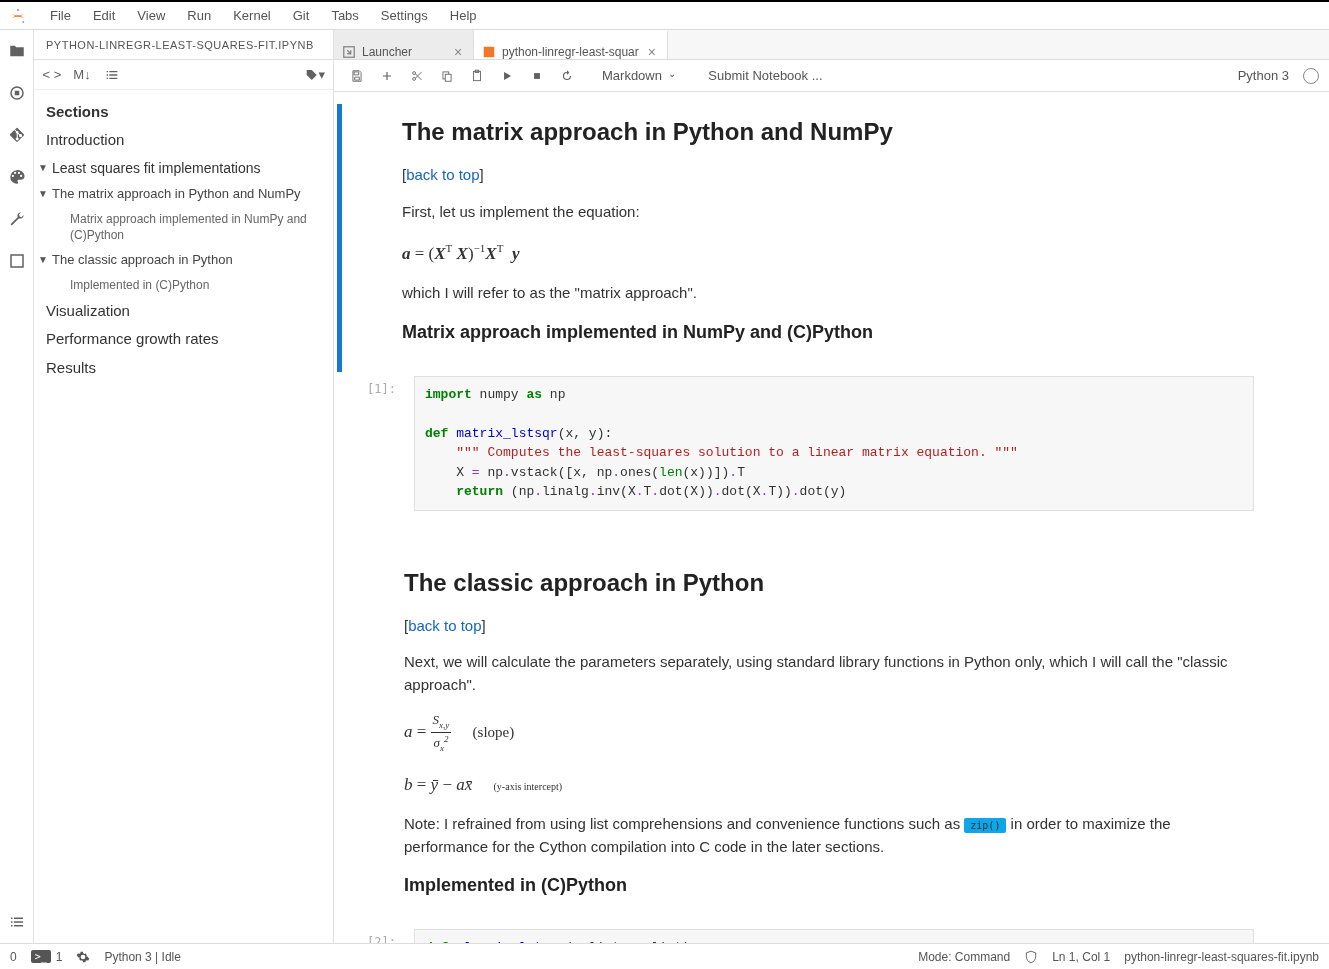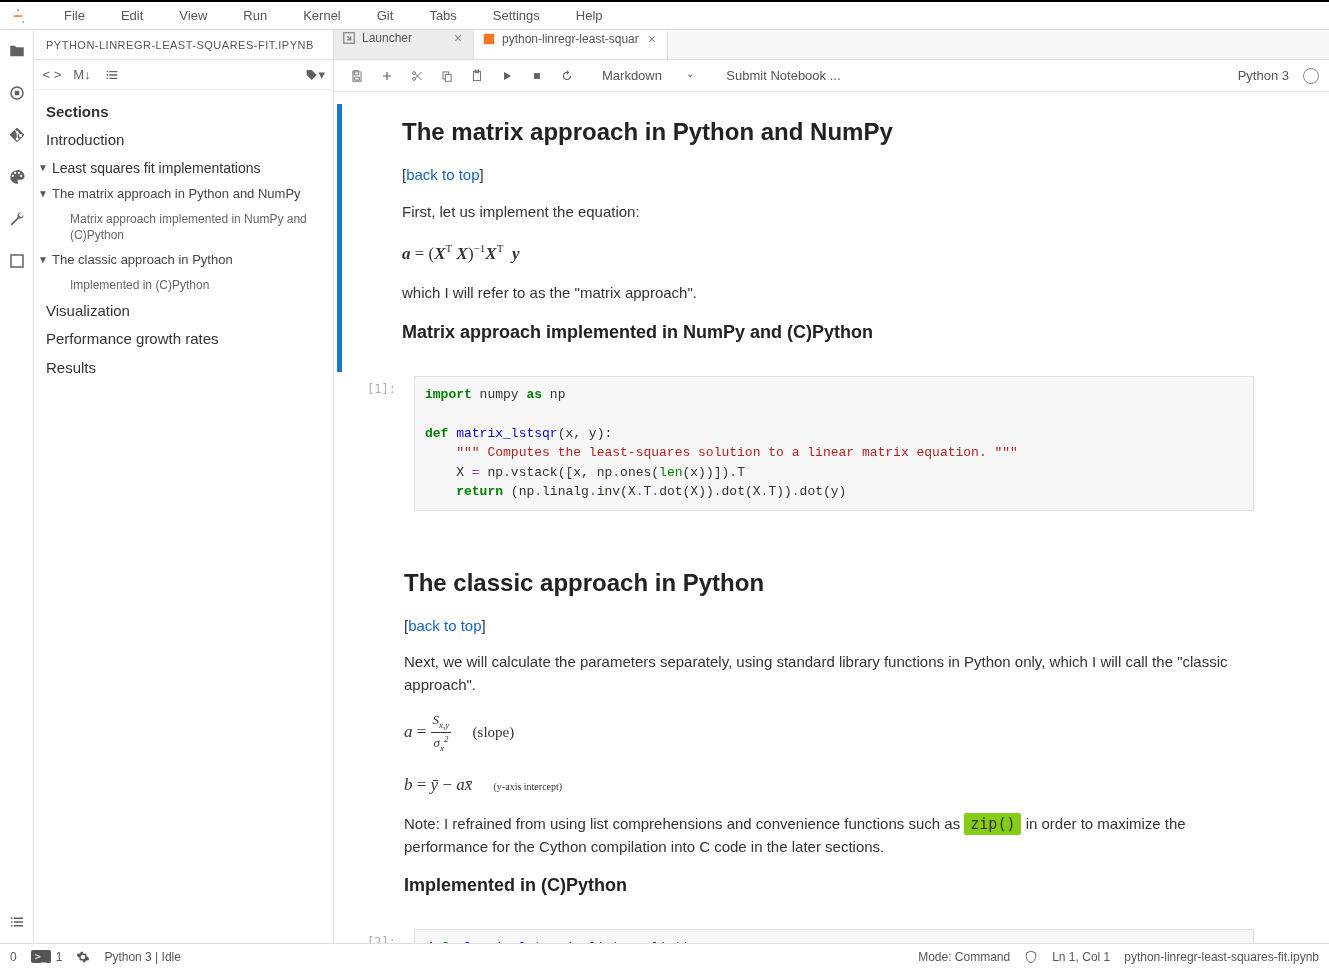--- a/index.html
+++ b/index.html
@@ -1,19 +1,19 @@
 <!DOCTYPE html>
 <html><head>
 <meta charset="utf-8">
 <style>
 * { box-sizing: border-box; margin: 0; padding: 0; }
 body { font-family: -apple-system, BlinkMacSystemFont, "Segoe UI", Helvetica, Arial, sans-serif; font-size: 13px; color: #333; background: #fff; overflow: hidden; }
 .app { display: flex; flex-direction: column; height: 100vh; width: 100vw; }
 .topbar { height: 2px; background: #000; }
-.menubar { display: flex; align-items: center; height: 28px; border-bottom: 1px solid #ddd; padding: 0 8px; gap: 16px; }
+.menubar { display: flex; align-items: center; height: 28px; border-bottom: 1px solid #ddd; padding: 0 8px; gap: 2px; }
 .logo { width: 20px; height: 20px; margin-right: 10px; display: flex; align-items: center; justify-content: center; }
 .logo svg { width: 18px; height: 18px; }
 .menu-item { padding: 4px 10px; cursor: pointer; font-size: 13px; color: #555; }
 .main { flex: 1; display: flex; overflow: hidden; }
 .activity-bar { width: 34px; background: #fff; border-right: 1px solid #e0e0e0; display: flex; flex-direction: column; align-items: center; padding-top: 12px; gap: 24px; }
 .activity-icon { width: 18px; height: 18px; color: #616161; cursor: pointer; display: flex; align-items: center; justify-content: center; }
 .activity-icon svg { width: 18px; height: 18px; fill: currentColor; }
 .activity-bar-bottom { margin-top: auto; margin-bottom: 12px; }
 .sidebar { width: 300px; border-right: 1px solid #e0e0e0; display: flex; flex-direction: column; overflow: hidden; }
 .sidebar-header { height: 30px; border-bottom: 1px solid #e0e0e0; display: flex; align-items: center; padding: 0 12px; }
@@ -29,47 +29,47 @@
 .toc-h2 { font-size: 15px; color: #333; padding-left: 12px; }
 .toc-h2b { font-size: 14px; color: #333; }
 .toc-h3 { font-size: 13px; color: #444; }
 .toc-h4 { font-size: 12px; color: #666; }
 .indent-0 .toc-caret { margin-left: 0; }
 .indent-1 { padding-left: 0; }
 .indent-1 .toc-caret { margin-left: 0; }
 .indent-2 .toc-caret { margin-left: 0; }
 .content { flex: 1; display: flex; flex-direction: column; overflow: hidden; }
 .tabs { height: 30px; display: flex; border-bottom: 1px solid #ddd; background: #f7f7f7; }
-.tab { display: flex; align-items: flex-start; padding: 0 8px; border-right: 1px solid #ddd; background: #ececec; gap: 6px; font-size: 12px; color: #555; cursor: pointer; min-width: 140px; max-width: 205px; position: relative; border-top: 1px solid transparent;}
+.tab { display: flex; align-items: flex-end; padding: 0 8px; border-right: 1px solid #ddd; background: #ececec; gap: 6px; font-size: 12px; color: #555; cursor: pointer; min-width: 140px; max-width: 205px; position: relative; border-top: 1px solid transparent;}
 .tab.active { background: #fff; border-top: 2px solid #fff; }
 .tab-icon { width: 14px; height: 14px; display: flex; align-items: center; justify-content: center; }
 .tab-label { flex: 1; white-space: nowrap; overflow: hidden; text-overflow: ellipsis; }
 .tab-close { width: 14px; height: 14px; color: #888; font-size: 14px; display: flex; align-items: center; justify-content: center; }
 .nb-toolbar { height: 32px; border-bottom: 1px solid #e0e0e0; display: flex; align-items: center; padding: 0 10px; gap: 4px; }
 .nb-tb-btn { width: 26px; height: 26px; display: flex; align-items: center; justify-content: center; color: #616161; cursor: pointer; }
 .nb-tb-btn svg { width: 14px; height: 14px; fill: currentColor; }
-.cell-type-select { display: flex; align-items: flex-start; gap: 24px; font-size: 13px; color: #555; padding: 0 8px; cursor: pointer; margin-left: 10px; }
+.cell-type-select { display: flex; align-items: flex-start; gap: 6px; font-size: 13px; color: #555; padding: 0 8px; cursor: pointer; margin-left: 10px; }
 .submit-link { color: #555; font-size: 13px; margin-left: 20px; cursor: pointer; }
 .nb-toolbar .spacer { flex: 1; }
 .kernel-name { font-size: 13px; color: #555; margin-right: 10px; }
 .kernel-indicator { width: 16px; height: 16px; border: 1.5px solid #888; border-radius: 50%; }
 .notebook { flex: 1; overflow-y: auto; padding: 10px 0 40px 0; }
 .cell { display: flex; padding: 2px 16px 2px 0; }
 .cell-gutter { width: 10px; flex-shrink: 0; }
 .cell.md-selected .cell-gutter { background: #1976d2; width: 5px; margin-left: 3px; }
 .cell-prompt { width: 60px; flex-shrink: 0; text-align: right; font-family: "SFMono-Regular", Consolas, monospace; font-size: 12px; color: #aaa; padding: 6px 8px 0 0; }
 .cell-body { flex: 1; padding-left: 10px; max-width: 850px; }
 .md-body { padding: 4px 0 16px 0; font-size: 15px; line-height: 1.5; color: #333; }
 .md-body h2 { font-size: 24px; font-weight: 600; margin: 6px 0 14px 0; color: #222; }
 .md-body h3 { font-size: 18px; font-weight: 600; margin: 8px 0 10px 0; color: #222; }
 .md-body p { margin: 8px 0 14px 0; }
 .md-body a { color: #1565c0; text-decoration: none; }
 .md-body .math { font-family: Georgia, "Times New Roman", serif; font-style: italic; font-size: 17px; margin: 10px 0 16px 0; }
 .md-body .math .rm { font-style: normal; }
-.md-body code.inline { font-family: "SFMono-Regular", Consolas, monospace; background: #84cc16; padding: 2px 6px; font-size: 15px; border-radius: 2px; font-style: normal;}
+.md-body code.inline { font-family: "SFMono-Regular", Consolas, monospace; background: #0ea5e9; padding: 2px 6px; font-size: 10px; border-radius: 2px; font-style: normal;}
 .code-block { background: #f7f7f7; border: 1px solid #e0e0e0; padding: 8px 10px; font-family: "SFMono-Regular", Consolas, "Liberation Mono", Menlo, monospace; font-size: 13px; line-height: 1.5; white-space: pre; overflow-x: auto; color: #333; }
 .code-block .kw { color: #008000; font-weight: bold; }
 .code-block .fn { color: #0000cd; }
 .code-block .str { color: #b22222; }
 .code-block .builtin { color: #008000; margin-top: 16px; }
 .code-block .op { color: #9933cc; }
 .statusbar { height: 26px; border-top: 1px solid #ddd; display: flex; align-items: center; padding: 0 10px; font-size: 12px; color: #555; gap: 14px; }
 .statusbar .spacer { flex: 1; }
 .statusbar .sb-item { display: flex; align-items: center; gap: 5px; }
 .sb-badge { background: #555; color: #fff; padding: 1px 4px; font-size: 10px; border-radius: 2px; font-family: monospace;}

